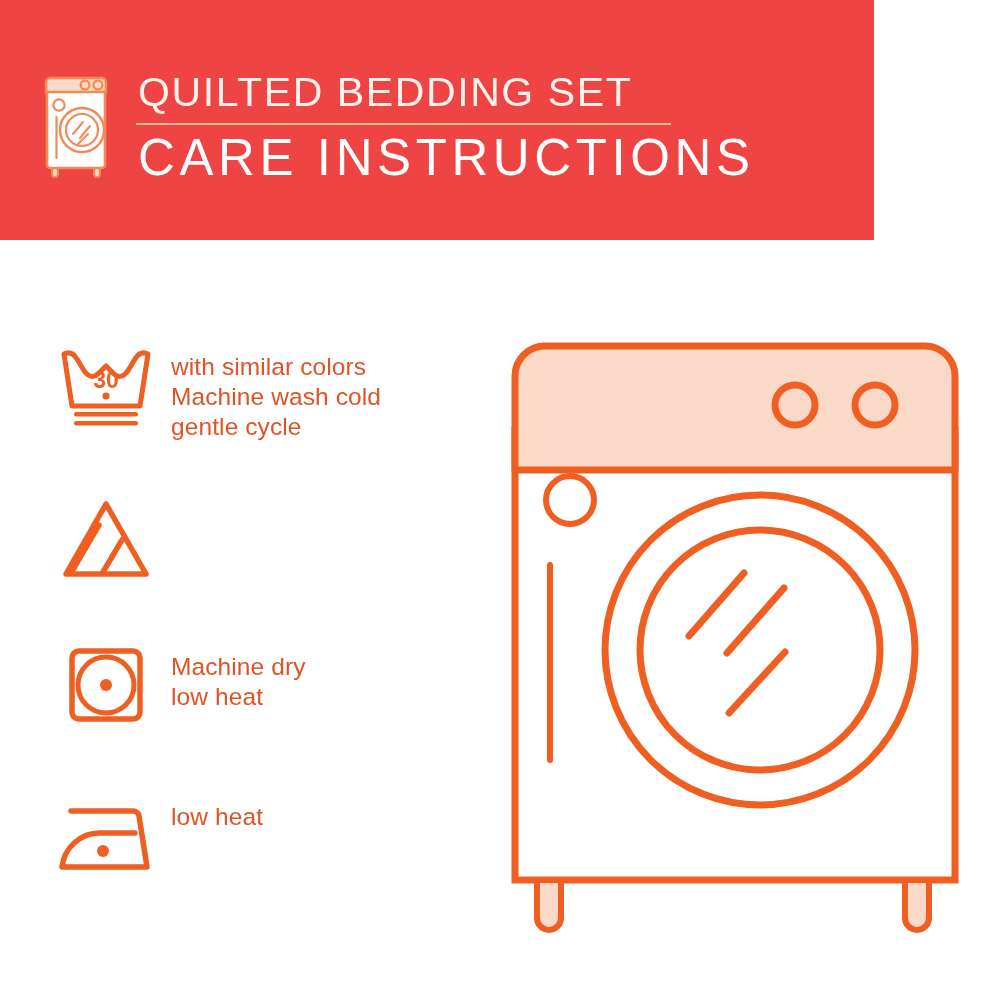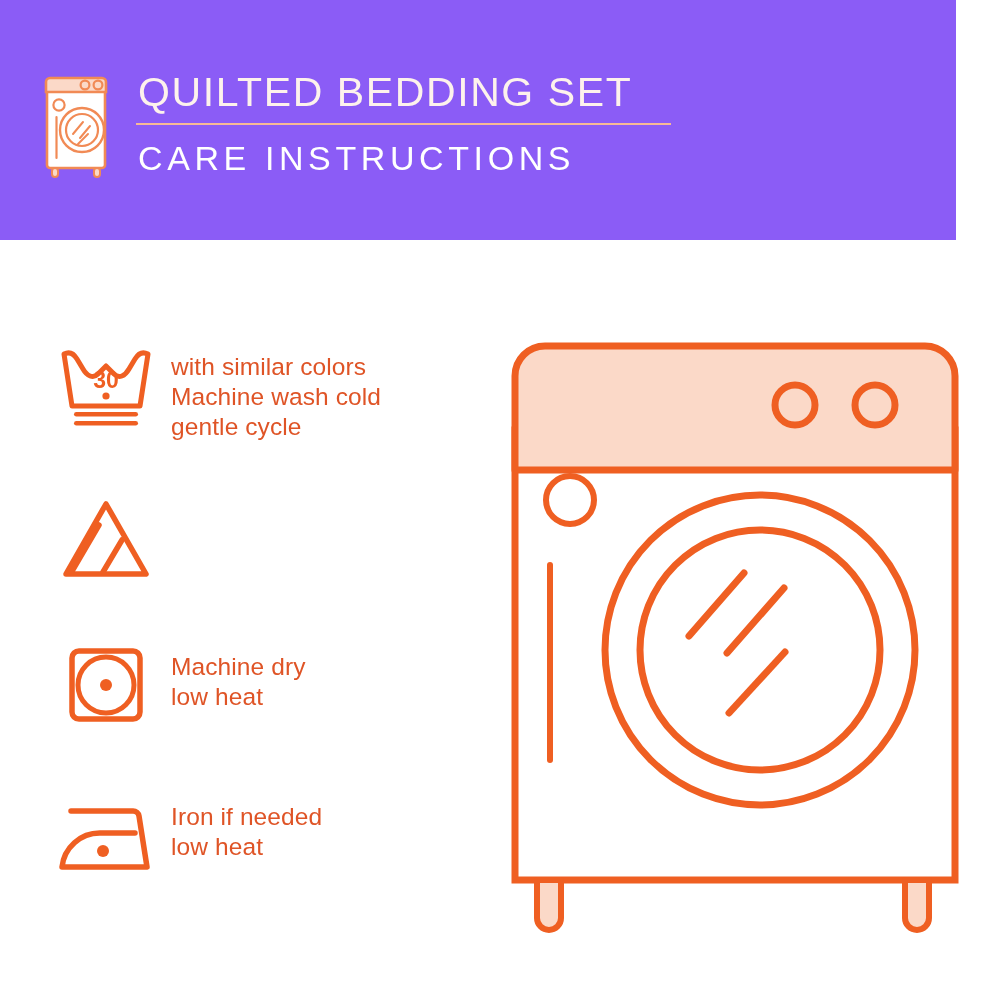--- a/index.html
+++ b/index.html
@@ -13,23 +13,23 @@
     font-family: "Liberation Sans", sans-serif;
     overflow: hidden;
     position: relative;
   }
 
   
   #header-banner {
     position: absolute;
     left: 0;
     top: 0;
-    width: 956px;
+    width: 874px;
     height: 240px;
-    background: #8b5cf6;
+    background: #ef4444;
   }
   #header-inner {
     position: absolute;
     left: 42px;
     top: 68px;
     display: flex;
     align-items: flex-start;
   }
   #header-logo-icon {
     width: 72px;
@@ -53,21 +53,21 @@
   }
   #header-rule {
     height: 2px;
     background: #F7B996;
     margin-top: 7px;
     margin-bottom: 9px;
     width: 535px;
   }
   #header-title-sub {
     color: #FFFFFF;
-    font-size: 34px;
+    font-size: 51px;
     letter-spacing: 4.6px;
     line-height: 48px;
     font-weight: 400;
     white-space: nowrap;
     padding-left: 2px;
   }
 
   
   #care-list {
     position: absolute;
@@ -183,21 +183,20 @@
   </div>
 
   <div class="care-row">
     <div class="care-symbol">
       <svg width="98" height="76" viewBox="0 0 98 76" fill="none" xmlns="http://www.w3.org/2000/svg">
         <path d="M14 10 H76 a6 6 0 0 1 6 5 L90 66 H5 a38 38 0 0 1 38 -34 H78" fill="none" stroke="#EF5F22" stroke-width="5.5" stroke-linejoin="round" stroke-linecap="round"></path>
         <circle cx="46" cy="50" r="6" fill="#EF5F22"></circle>
       </svg>
     </div>
     <div class="care-text">
-      <span class="ln">Iron if needed</span>
       <span class="ln">low heat</span>
     </div>
   </div>
 
 </div>
 
 <svg id="washer-illustration" viewBox="0 0 480 610" fill="none" xmlns="http://www.w3.org/2000/svg">
 
   <rect x="20" y="100" width="440" height="450" fill="#FFFFFF" stroke="#EF5F22" stroke-width="7"></rect>
 

